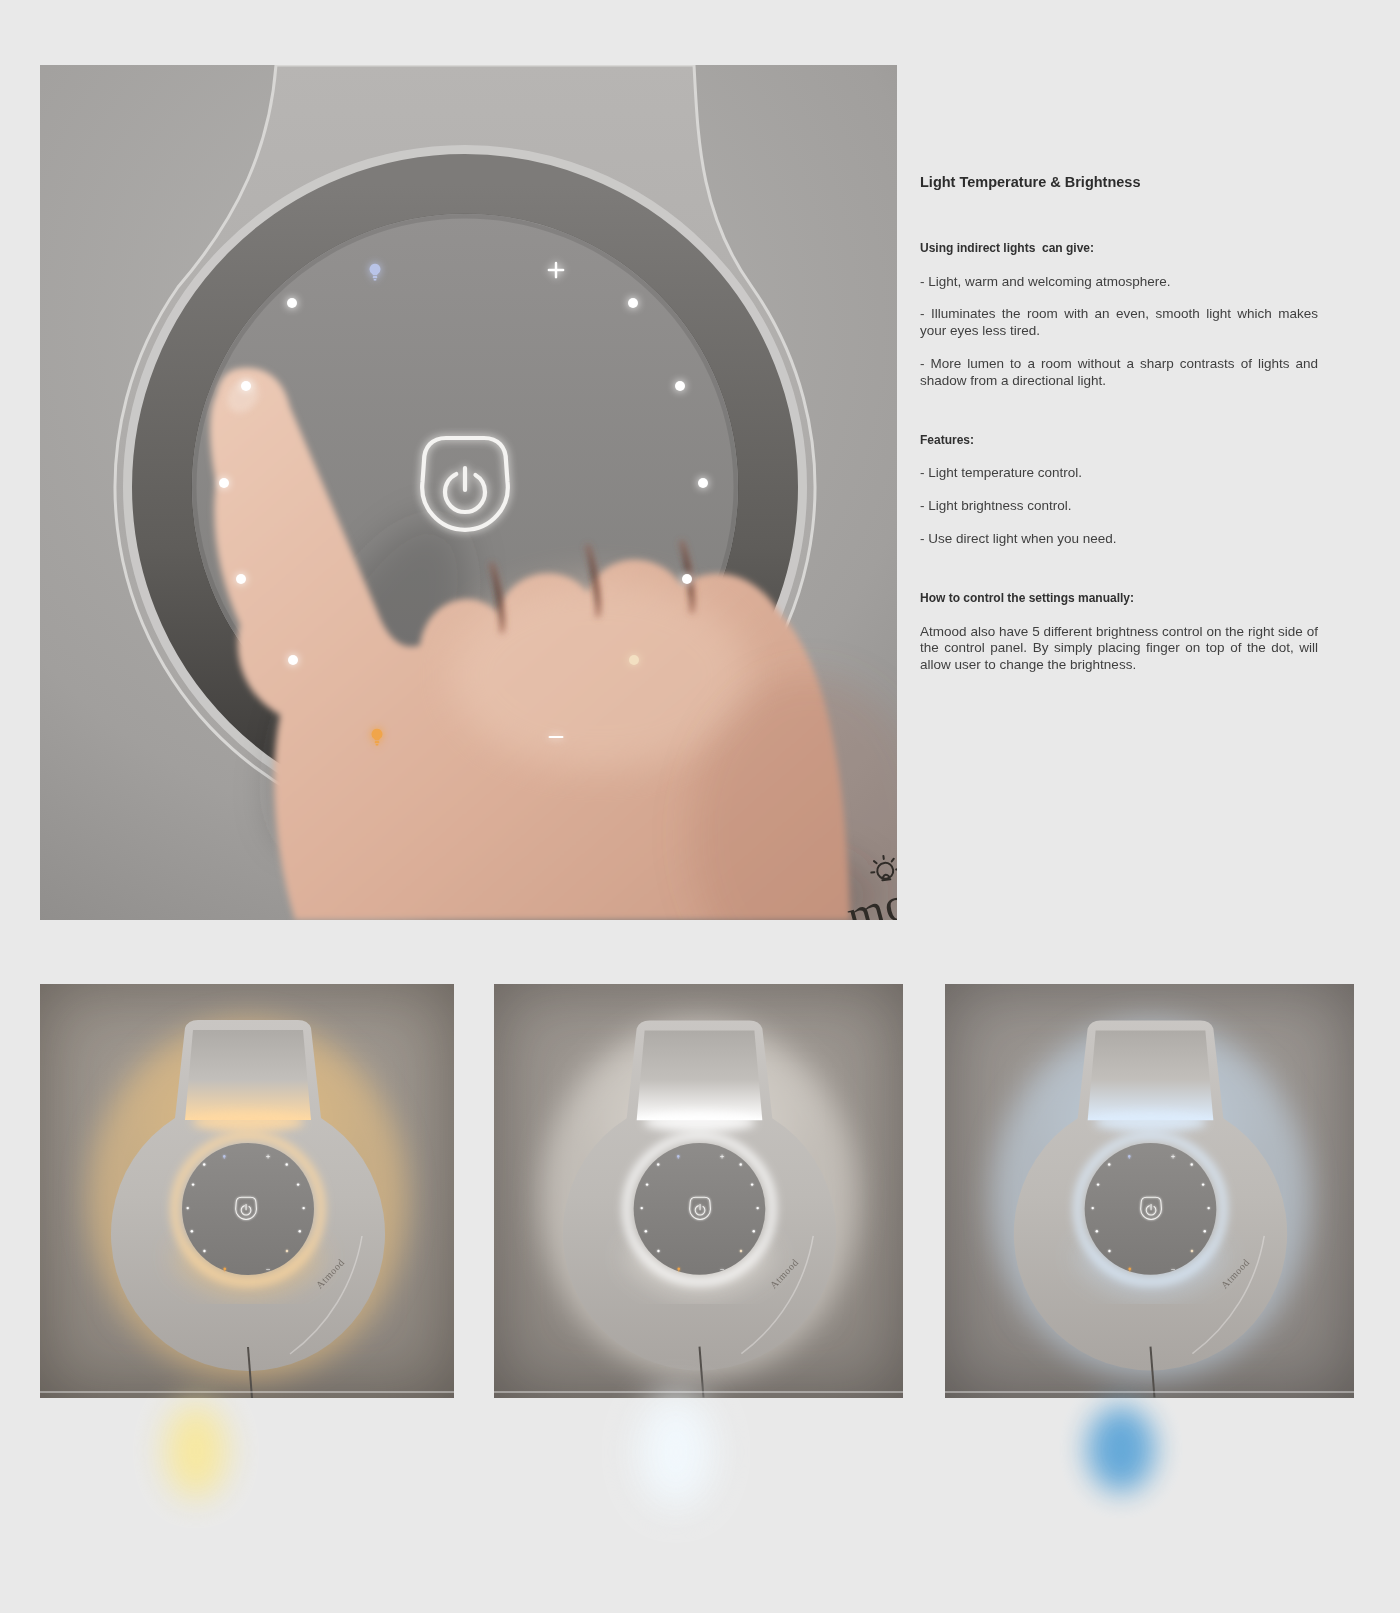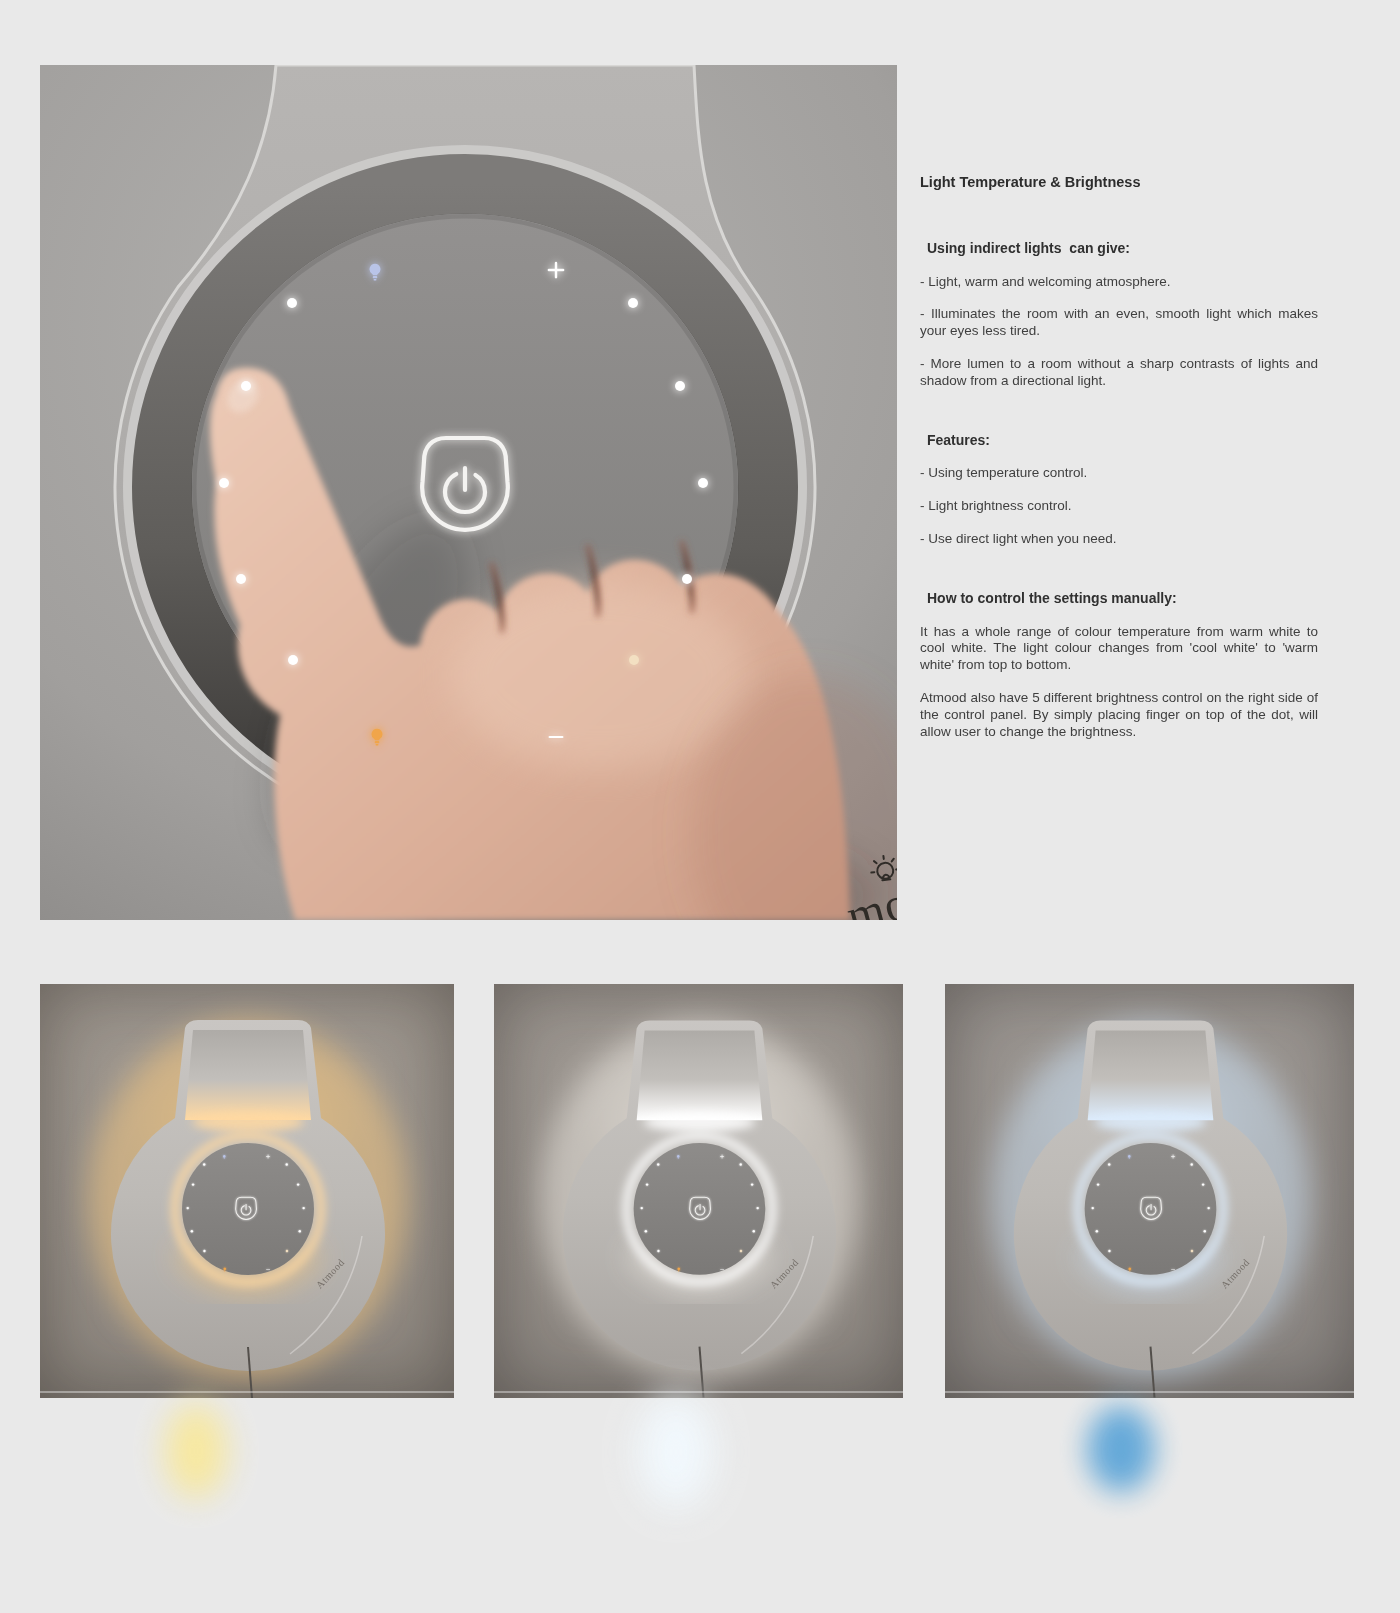--- a/index.html
+++ b/index.html
@@ -30,21 +30,21 @@
     font-family:"Liberation Serif", serif;color:#2f2b27;
   }
   .hero-logo span{font-size:47px;letter-spacing:1px;}
   .hero-logo svg{position:absolute;top:-27px;right:-4px;width:36px;height:36px;transform:rotate(8deg);}
   
   .text-col{
     position:absolute;left:920px;top:174px;width:398px;
     color:#3f3f3f;font-size:13.5px;line-height:16.8px;
   }
   .tp-title{font-weight:bold;color:#2d2d2d;font-size:14.5px;margin:0 0 49px;}
-  .tp-h{font-weight:bold;color:#303030;font-size:14px;margin:42px 7px 17px;white-space:pre-wrap;}
+  .tp-h{font-weight:bold;color:#303030;font-size:12px;margin:42px 0 17px;white-space:pre-wrap;}
   .tp-p{margin:16px 0 16px;text-align:justify;}
   
   .variant-row{position:absolute;left:0;top:984px;width:1400px;height:414px;}
   .vimg{
     position:absolute;top:0;height:414px;overflow:hidden;
     box-shadow:inset 0 0 70px rgba(35,30,26,.38);
   }
   .vimg svg.vdev{position:absolute;left:0;top:0;width:100%;height:100%;display:block;}
   .vglow{position:absolute;left:8%;top:3%;width:84%;height:58%;border-radius:50%;filter:blur(10px);}
   .vlogo{
@@ -184,26 +184,25 @@
 
 <div class="text-col">
   <div class="tp-title">Light Temperature &amp; Brightness</div>
 
   <div class="tp-h">Using indirect lights  can give:</div>
   <p class="tp-p">- Light, warm and welcoming atmosphere.</p>
   <p class="tp-p">- Illuminates the room with an even, smooth light which makes your eyes less tired.</p>
   <p class="tp-p">- More lumen to a room without a sharp contrasts of lights and shadow from a directional light.</p>
 
   <div class="tp-h">Features:</div>
-  <p class="tp-p">- Using temperature control.</p>
+  <p class="tp-p">- Light temperature control.</p>
   <p class="tp-p">- Light brightness control.</p>
   <p class="tp-p">- Use direct light when you need.</p>
 
   <div class="tp-h">How to control the settings manually:</div>
-  <p class="tp-p">It has a whole range of colour temperature from warm white to cool white. The light colour changes from 'cool white' to 'warm white' from top to bottom.</p>
   <p class="tp-p">Atmood also have 5 different brightness control on the right side of the control panel. By simply placing finger on top of the dot, will allow user to change the brightness.</p>
 </div>
 
 <div class="variant-row">
     <div class="vimg" style="left:40px;width:414px;background:radial-gradient(120% 90% at 50% 30%, #a7a098 0%, #948d85 55%, #807a73 100%)">
      <div class="vglow" style="background:radial-gradient(closest-side, #f2c57e, rgba(0,0,0,0) 72%);opacity:.5"></div>
      <svg class="vdev" viewBox="0 0 410 414">
        <defs>
          <linearGradient id="body0" x1="0" y1="0" x2="0" y2="1">
            <stop offset="0" stop-color="#c9c6c3"></stop>

